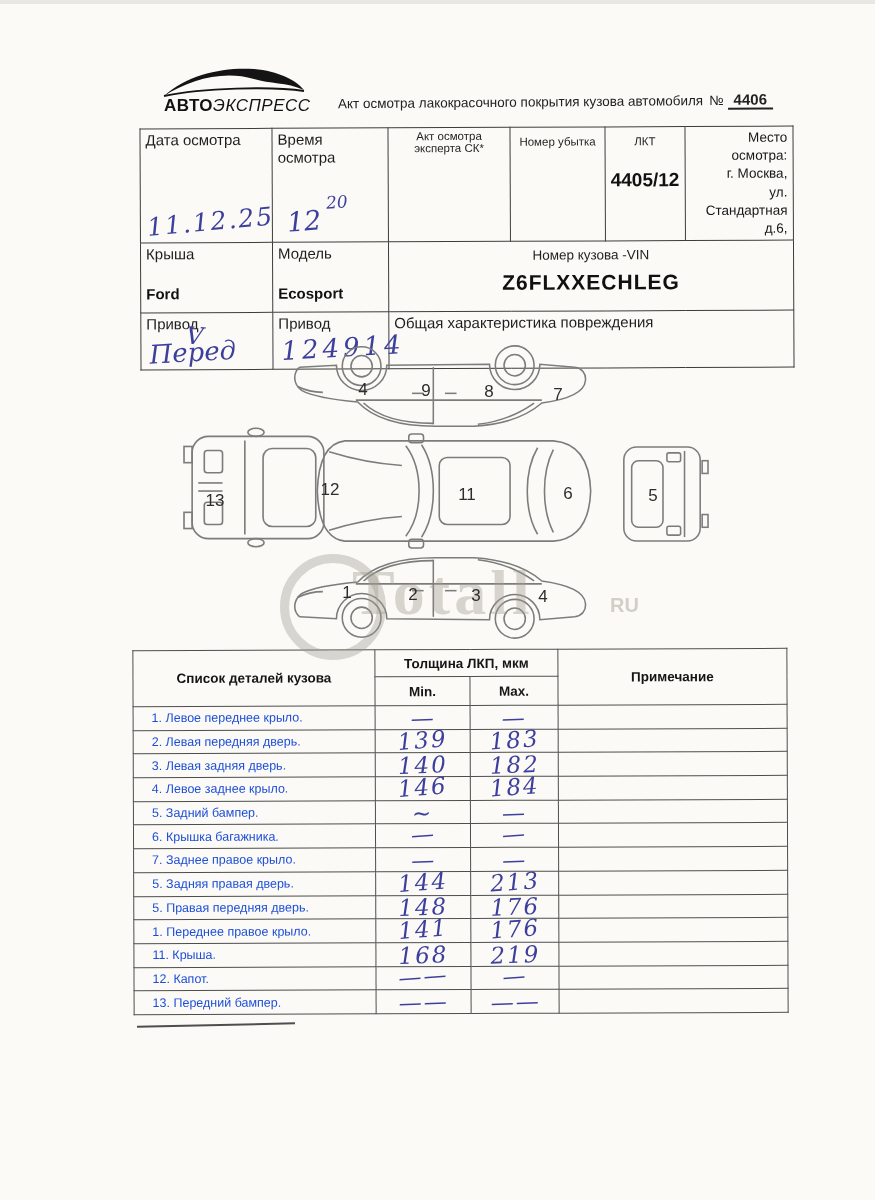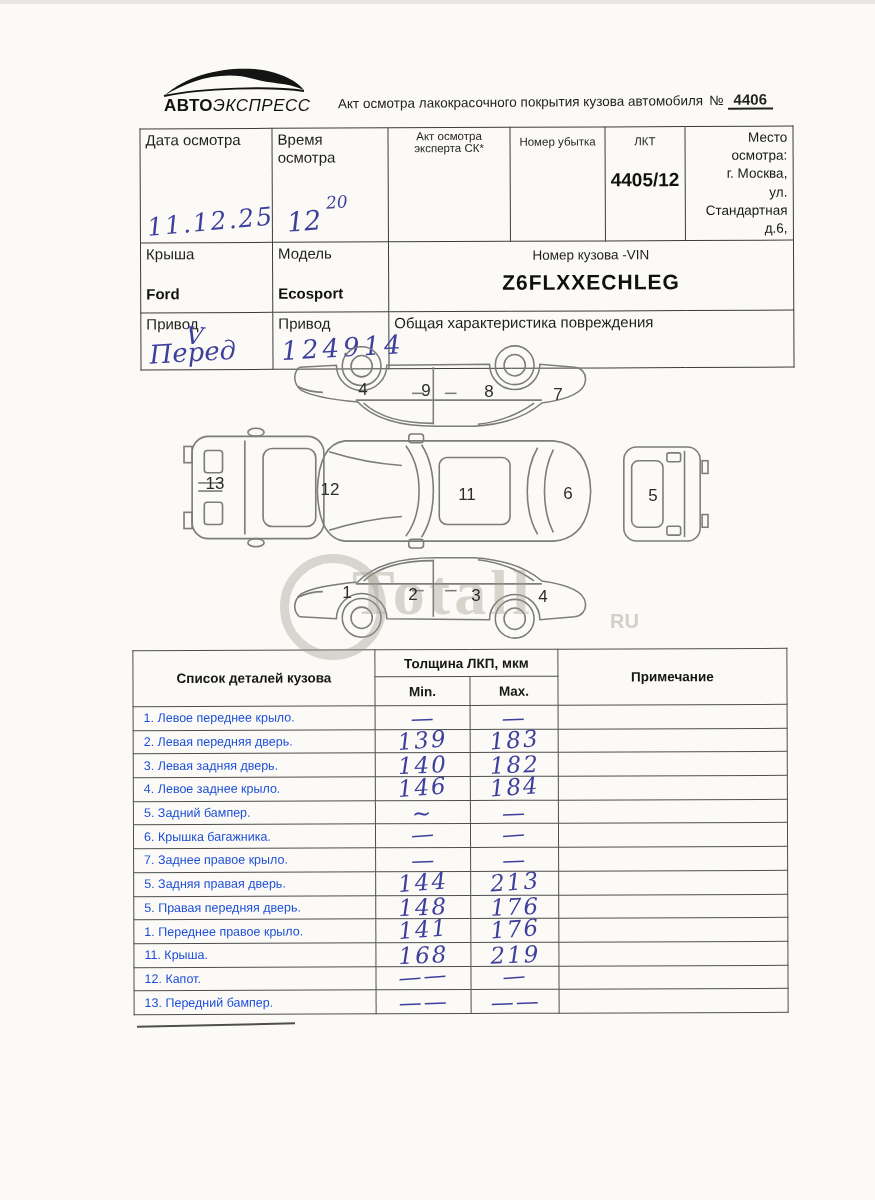--- a/index.html
+++ b/index.html
@@ -35,24 +35,24 @@
   .hw-drive{position:absolute;left:8px;bottom:2px;font-size:26px;transform:rotate(-3deg);white-space:nowrap;}
   .hw-mile{position:absolute;left:8px;bottom:6px;font-size:26px;letter-spacing:4px;transform:rotate(-3deg);white-space:nowrap;}
   .drive-check{position:absolute;left:186px;top:318px;font-size:24px;color:#3d3f9c;font-family:"DejaVu Serif",serif;font-style:italic;transform:rotate(4deg);z-index:5;}
   
   .diagram-zone{position:absolute;left:0;top:330px;width:875px;height:315px;}
   .car-svg{position:absolute;}
   .zone-num{position:absolute;transform:translate(-50%,-50%);font-size:17px;color:#2d2d2d;z-index:3;}
   .watermark{position:absolute;left:280px;top:546px;width:380px;height:104px;pointer-events:none;z-index:2;}
   .wm-ring{position:absolute;left:0;top:4px;width:88px;height:88px;border:9px solid rgba(158,152,141,.38);border-radius:50%;}
   .wm-text{position:absolute;left:72px;top:6px;font-size:64px;font-weight:bold;color:rgba(160,154,143,.40);letter-spacing:4px;font-family:"Liberation Serif",serif;}
-  .wm-suffix{position:absolute;left:330px;top:60px;font-size:20px;font-weight:bold;color:rgba(160,154,143,.45);}
+  .wm-suffix{position:absolute;left:330px;top:44px;font-size:20px;font-weight:bold;color:rgba(160,154,143,.45);}
   
   table.parts{position:absolute;left:133px;top:645px;border-collapse:collapse;table-layout:fixed;transform:rotate(-.2deg);}
-  table.parts td,table.parts th{border:1.5px solid #4e4e4e;padding:0 10px;font-weight:normal;overflow:visible;}
+  table.parts td,table.parts th{border:1.5px solid #4e4e4e;padding:0 18px;font-weight:normal;overflow:visible;}
   table.parts th{font-weight:bold;font-size:13.5px;text-align:center;color:#151515;}
   .row-name{font-size:12.5px;color:#1d4ed8;}
   td.mcell{text-align:center;padding:0;}
   .hw-num{display:inline-block;font-family:"DejaVu Serif",serif;font-style:italic;color:#3d3f9c;
           font-size:23px;letter-spacing:2px;line-height:.85;transform:rotate(-4deg);position:relative;z-index:2;}
   tr:nth-child(odd) .hw-num{transform:rotate(-2deg) translateY(2px);}
   .sig-line{position:absolute;left:137px;top:1020px;width:158px;border-top:2px solid #4e4e4e;transform:rotate(-1.2deg);}
 </style>
 </head>
 <body>
@@ -214,21 +214,21 @@
     <span class="zone-num" style="left:476px;top:262px">3</span>
     <span class="zone-num" style="left:543px;top:263px">4</span>
     <span class="zone-num" style="left:653px;top:162px">5</span>
     <span class="zone-num" style="left:568px;top:160px">6</span>
     <span class="zone-num" style="left:558px;top:61px">7</span>
     <span class="zone-num" style="left:489px;top:58px">8</span>
     <span class="zone-num" style="left:426px;top:57px">9</span>
     <span class="zone-num" style="left:363px;top:56px">4</span>
     <span class="zone-num" style="left:467px;top:161px">11</span>
     <span class="zone-num" style="left:330px;top:156px">12</span>
-    <span class="zone-num" style="left:215px;top:150px">13</span>
+    <span class="zone-num" style="left:215px;top:167px">13</span>
   </div>
 
   <div class="watermark">
     <div class="wm-ring"></div>
     <div class="wm-text">Totall</div>
     <div class="wm-suffix">RU</div>
   </div>
 
   <table class="parts">
     <colgroup>

